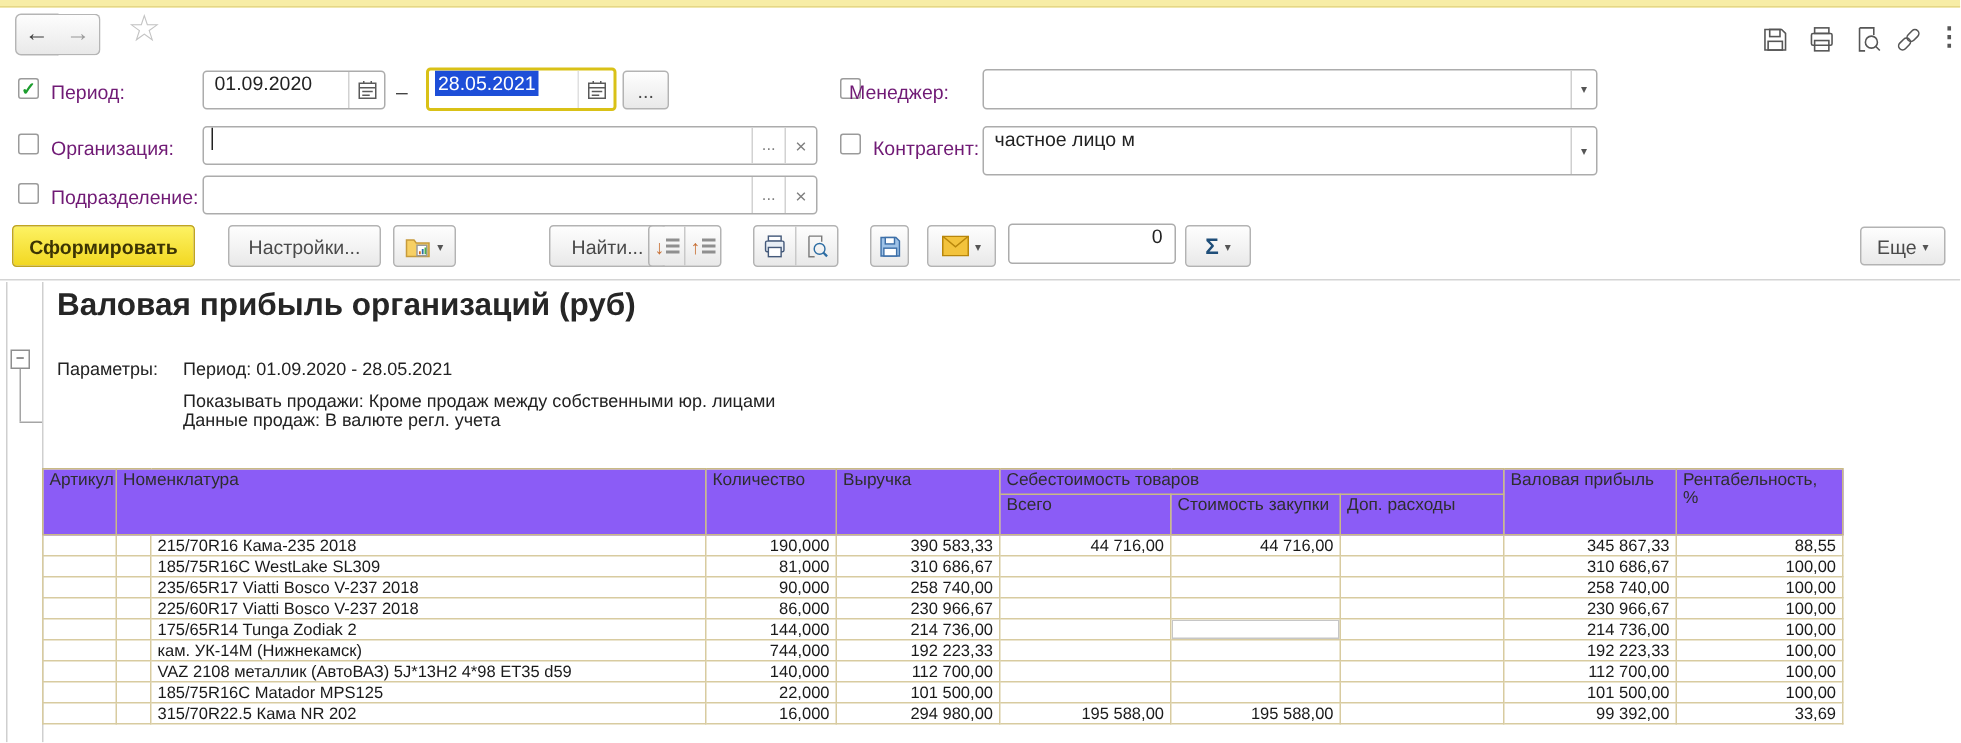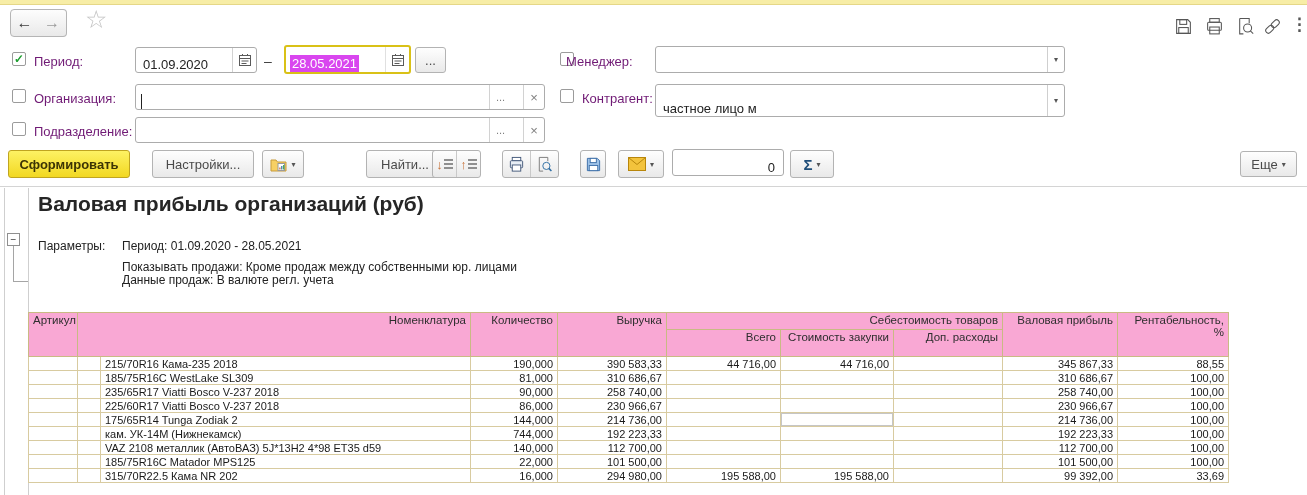--- a/index.html
+++ b/index.html
@@ -20,29 +20,29 @@
   .star { left:85px; top:7px; font-size:25px; color:#c3c3c3; line-height:1; }
 
   .top-ico { width:20px; height:20px; display:flex; align-items:center; justify-content:center; }
   .kebab { left:1291px; top:14px; font-size:17px; color:#565656; font-weight:bold; }
 
   
   .cb { width:14px; height:14px; border:1px solid #9b9b9b; border-radius:2px; background:#fff;
         display:flex; align-items:center; justify-content:center; font-size:12px; color:#1d9e2f; font-weight:bold; line-height:1; }
   .flabel { font-size:13px; color:#701a75; white-space:nowrap; }
 
-  .input { background:#fff; border:1px solid #acacac; border-radius:3px; display:flex; align-items:flex-end;
-           font-size:13px; color:#222; overflow:hidden;gap:12px; }
+  .input { background:#fff; border:1px solid #acacac; border-radius:3px; display:flex; align-items:flex-start;
+           font-size:13px; color:#222; overflow:hidden; }
   .input .spacer { flex:1; }
   .inbtn { display:flex; align-items:center; justify-content:center; align-self:stretch;
            border-left:1px solid #d2d2d2; color:#808080; font-size:12px; }
   .combo-arrow { width:17px; align-self:stretch; border-left:1px solid #cfcfcf; display:flex;
                  align-items:center; justify-content:center; font-size:8px; color:#555; }
   .caret { width:1px; height:15px; background:#222; margin-left:5px; }
-  .sel-text { background:#d946ef; color:#fff; padding:1px 2px; }
+  .sel-text { background:#1d4ed8; color:#fff; padding:1px 2px; }
   .date2 { border:2px solid #d9c117; border-radius:3px; }
   .dash { font-size:14px; color:#444; }
 
   
   .btn { display:flex; align-items:center; justify-content:center; gap:4px;
          background:linear-gradient(#fefefe,#e9e9e9); border:1px solid #b3b3b3; border-radius:3px;
          font-size:13px; color:#4a4a4a; }
   .btn-gen { background:linear-gradient(#fdf263,#f2d822); border:1px solid #c0a520; color:#3c3404; font-weight:bold; }
   .seg { display:flex; align-items:stretch; background:linear-gradient(#fefefe,#e9e9e9);
          border:1px solid #b3b3b3; border-radius:3px; }
@@ -63,22 +63,22 @@
                display:flex; align-items:center; justify-content:center; font-size:10px; color:#333; line-height:1; }
   .tree-v { left:13px; top:246px; width:1px; height:35px; background:#a5a5a5; }
   .tree-h { left:13px; top:281px; width:15px; height:1px; background:#a5a5a5; }
 
   .rtitle { left:38px; top:192px; font-size:21px; font-weight:bold; color:#262626; }
   .plabel { left:38px; top:239px; font-size:12px; color:#222; }
   .pline  { left:122px; font-size:12px; color:#222; white-space:nowrap; }
 
   
   table.rep { position:absolute; left:28px; top:312px; border-collapse:collapse; table-layout:fixed; width:1200px; }
-  table.rep th { background:#f9a8d4; border:1px solid #c9ba84; font-weight:normal; font-size:11.5px;
-                 color:#2e2e2e; text-align:right; vertical-align:top; padding:1px 4px 0 4px; }
+  table.rep th { background:#8b5cf6; border:1px solid #c9ba84; font-weight:normal; font-size:11.5px;
+                 color:#2e2e2e; text-align:left; vertical-align:top; padding:1px 4px 0 4px; }
   tr.h1 th { height:17px; }
   tr.h2 th { height:27px; }
   table.rep td { border:1px solid #d8cba0; font-size:11px; color:#1a1a1a; height:14px;
                  padding:0 4px; white-space:nowrap; overflow:hidden; background:#fff; }
   td.num { text-align:right; }
   td.selected { background:#f4f4f4; box-shadow:inset 0 0 0 1px #c6c6c6; }
 
   svg.ico { display:block; }
 </style>
 </head>

